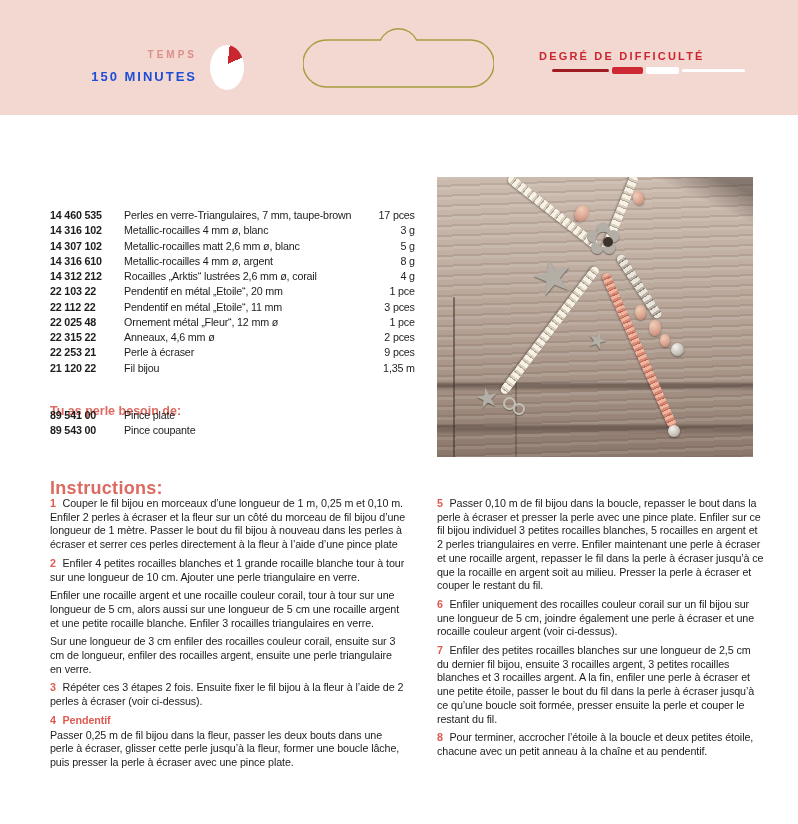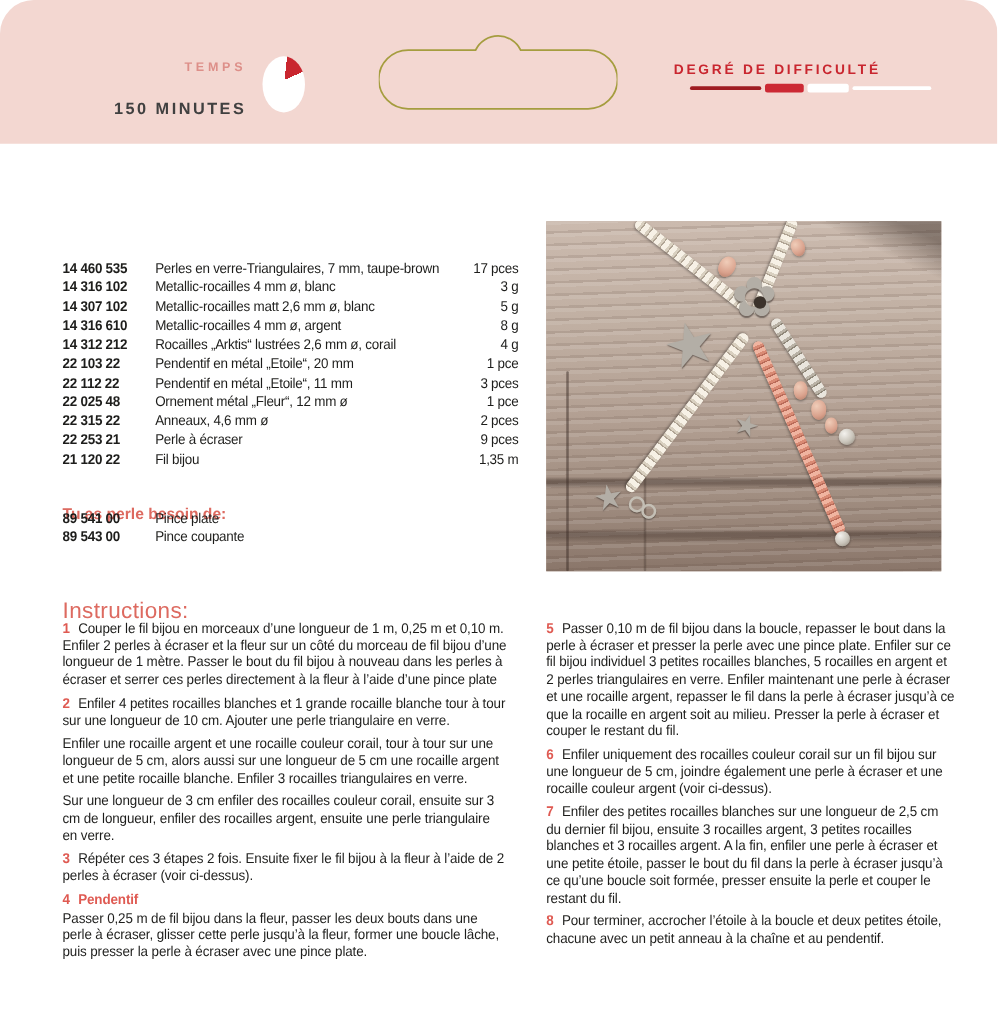--- a/index.html
+++ b/index.html
@@ -1,41 +1,41 @@
 <!DOCTYPE html>
 <html><head>
 <meta charset="utf-8">
 <style>
   html,body{margin:0;padding:0;background:#fff;}
   .page{position:relative;width:798px;height:824px;background:#ffffff;overflow:hidden;
-        font-family:"Liberation Sans","DejaVu Sans",sans-serif;color:#1d1d1b;border-radius:27px;}
+        font-family:"Liberation Sans","DejaVu Sans",sans-serif;color:#1d1d1b;}
 
   
   .band{position:absolute;left:0;top:0;width:798px;height:115px;background:#f3d7d1;}
   .time-block{position:absolute;left:60px;top:49px;width:137px;text-align:right;}
   .time-label{font-size:10px;font-weight:bold;letter-spacing:3px;color:#dd8f89;}
-  .time-value{margin-top:19px;font-size:13px;font-weight:bold;letter-spacing:2px;color:#404040;}
+  .time-value{margin-top:9px;font-size:13px;font-weight:bold;letter-spacing:2px;color:#1d4ed8;}
   .clock{position:absolute;left:210px;top:45px;width:34px;height:45px;background:#fff;border-radius:50%;}
   .clock::after{content:"";position:absolute;inset:0;border-radius:50%;
     background:conic-gradient(from 6deg at 52% 42%,#c9262f 0 60deg,transparent 60deg 360deg);}
   .tag-shape{position:absolute;left:303px;top:27px;width:191px;height:62px;}
   .difficulty-label{position:absolute;left:539px;top:50px;font-size:11px;font-weight:bold;
     letter-spacing:2.2px;color:#c9262f;}
   .diff-bar{position:absolute;left:552px;top:65px;height:10px;display:flex;align-items:center;gap:3px;}
   .diff-seg{border-radius:2px;}
   .seg1{width:57px;height:3px;background:#9f1c22;}
   .seg2{width:31px;height:7px;background:#cc2934;}
   .seg3{width:33px;height:7px;background:#ffffff;}
   .seg4{width:63px;height:3px;background:#ffffff;}
 
   
   .coral{color:#dd6a60;}
   .articles-title{position:absolute;left:50px;top:174px;font-size:17px;font-weight:bold;letter-spacing:.3px;}
   .also-title{position:absolute;left:50px;top:391px;font-size:12.5px;font-weight:bold;}
-  .instructions-title{position:absolute;left:50px;top:463px;font-size:18px;font-weight:normal;letter-spacing:.3px;}
+  .instructions-title{position:absolute;left:50px;top:463px;font-size:18px;font-weight:bold;letter-spacing:.3px;}
 
   
   .articles-list{position:absolute;left:50px;top:208px;width:384px;
     transform:scaleX(.95);transform-origin:0 0;font-size:11.3px;line-height:15.25px;letter-spacing:-.2px;}
   .article-row{display:grid;grid-template-columns:70px 1fr 56px;column-gap:8px;}
   .article-row .ref{font-weight:bold;white-space:nowrap;}
   .article-row .desc{white-space:nowrap;}
   .article-row .qty{text-align:right;white-space:nowrap;}
   .also-list{position:absolute;left:50px;top:408px;width:384px;
     transform:scaleX(.95);transform-origin:0 0;font-size:11.3px;line-height:15.25px;letter-spacing:-.2px;}

